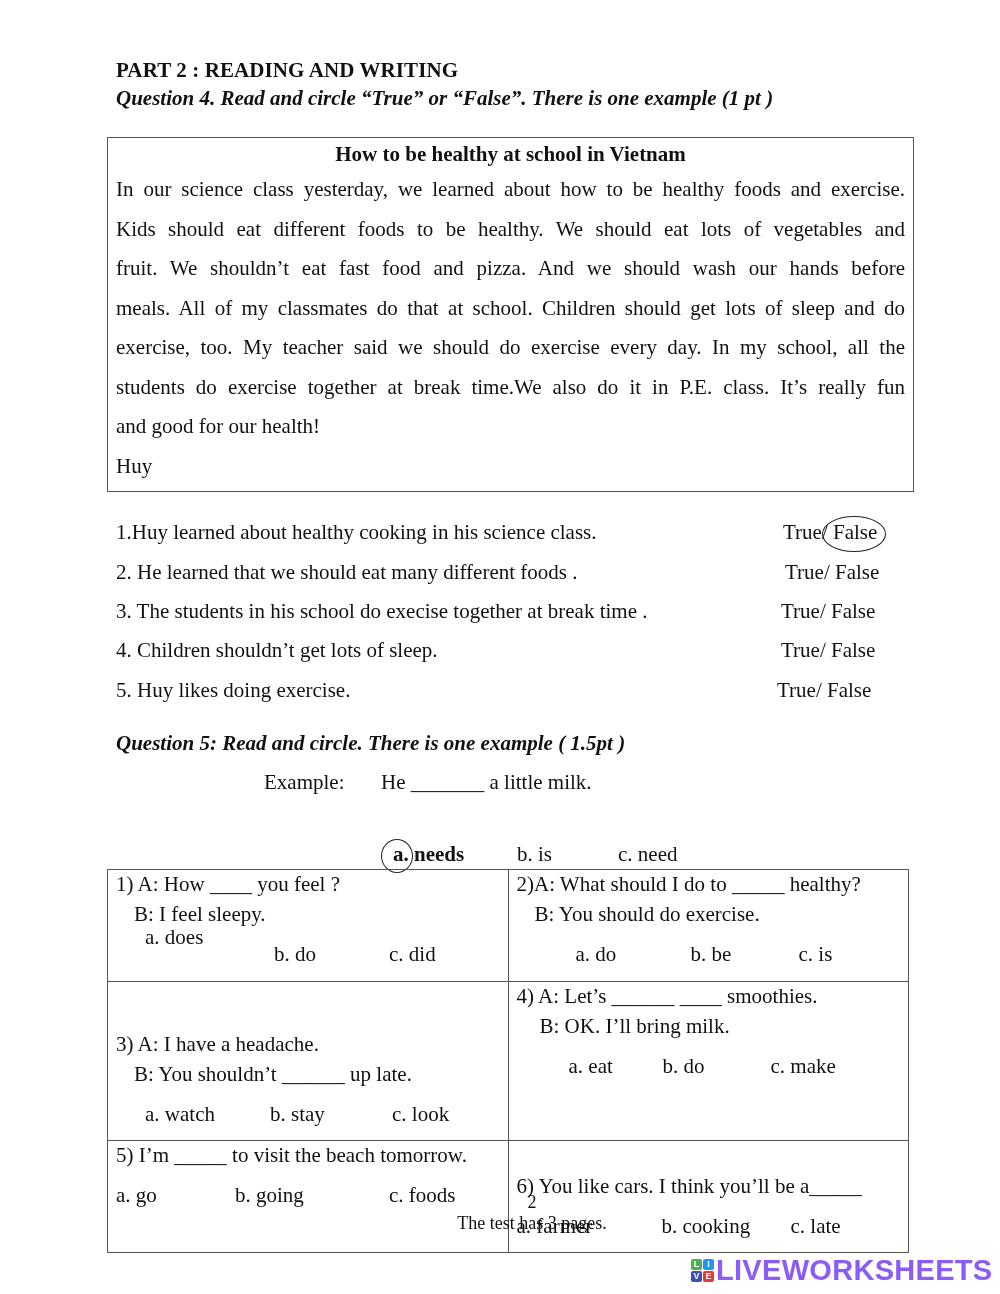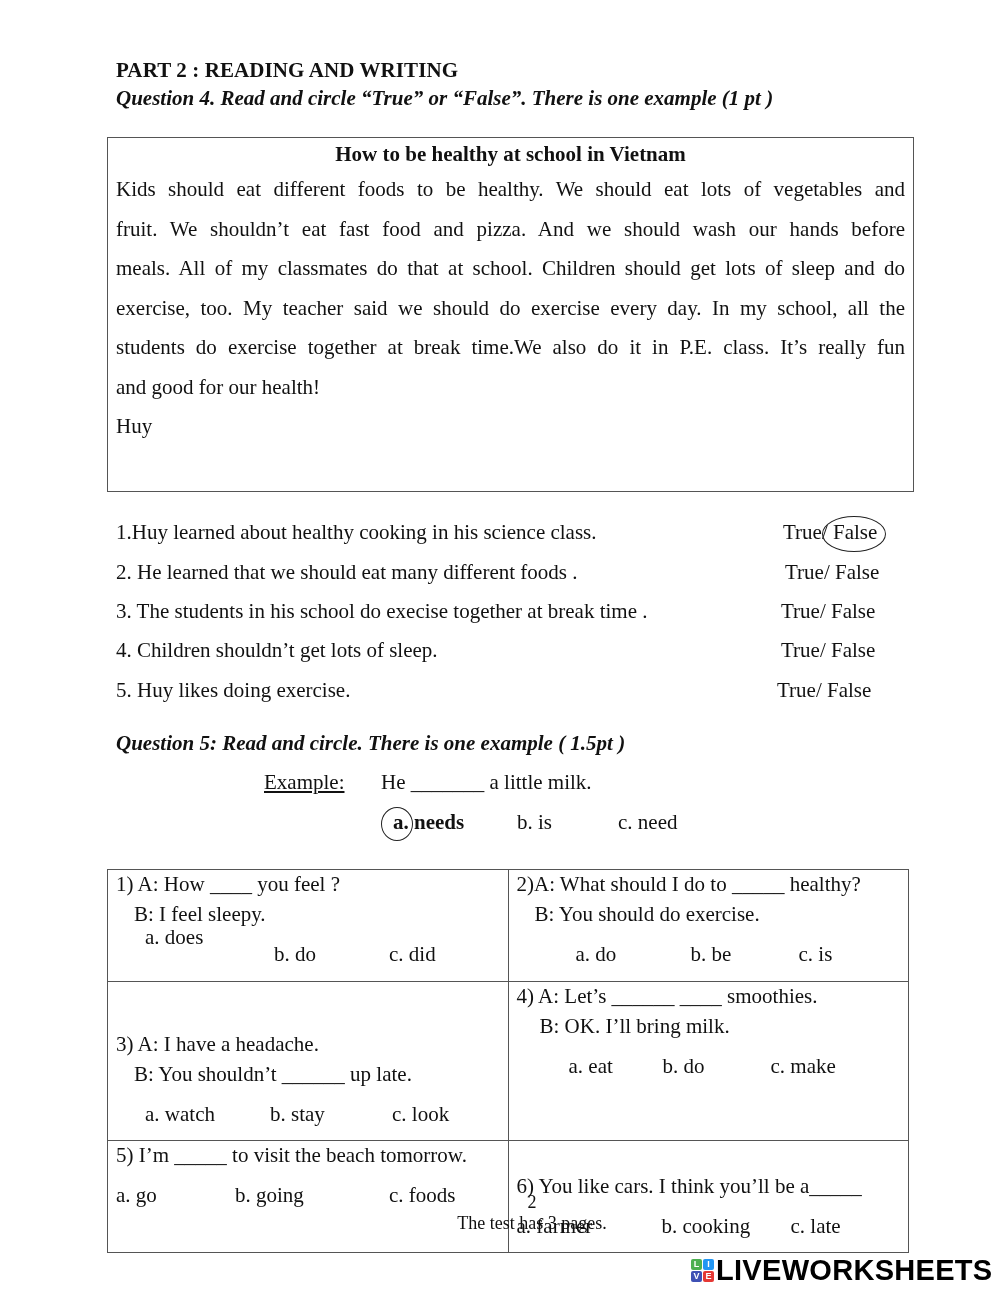--- a/index.html
+++ b/index.html
@@ -34,21 +34,21 @@
 
   .tf-row { left: 116px; width: 790px; font-size: 21px; height: 30px; }
   .tf-row .stmt { position: absolute; left: 0; top: 0; white-space: nowrap; }
   .tf-row .ans { position: absolute; top: 0; white-space: nowrap; }
   .circle {
     position: absolute; border: 1.6px solid #222; border-radius: 50%;
   }
 
   .q5-title { left: 116px; top: 731px; }
   .example { left: 264px; top: 770px; font-size: 21px; white-space: nowrap; }
-  .example .lbl { display: inline-block; width: 117px; text-decoration: underline; }
+  .example .lbl { display: inline-block; width: 117px; }
   .ex-opts { left: 393px; top: 810px; font-size: 21px; white-space: nowrap; }
   .ex-opts span { position: absolute; top: 0; }
 
   table.grid {
     position: absolute; left: 107px; top: 869px; width: 802px;
     border-collapse: collapse; font-size: 21px;
   }
   table.grid td {
     border: 1.5px solid #555; vertical-align: top; padding: 0; position: relative;
     width: 50%;
@@ -59,32 +59,33 @@
   .footer-txt { left: 0; width: 1064px; top: 1213px; text-align: center; font-size: 18px; }
 
   .logo { left: 691px; top: 1255px; height: 30px; display: flex; align-items: center; }
   .logo-icon { display: grid; grid-template-columns: 11px 11px; grid-template-rows: 11px 11px; gap: 1px; margin-right: 2px; }
   .logo-icon span {
     font-family: "Liberation Sans", "DejaVu Sans", sans-serif; font-weight: bold;
     font-size: 9px; color: #fff; display: flex; align-items: center; justify-content: center; border-radius: 2px;
   }
   .logo-text {
     font-family: "Liberation Sans", "DejaVu Sans", sans-serif; font-weight: bold;
-    font-size: 29px; letter-spacing: 0.3px; color: #000000; line-height: 30px;
+    font-size: 29px; letter-spacing: 0.3px; color: #8b5cf6; line-height: 30px;
   }
 </style>
 </head>
 <body>
 
 <div class="abs part-title">PART 2 : READING AND WRITING</div>
 <div class="abs q-title q4-title">Question 4. Read and circle “True” or “False”. There is one example (1 pt )</div>
 
 <div class="abs passage">
   <div class="passage-title">How to be healthy at school in Vietnam</div>
   <div class="passage-body">
+    <span class="line">In our science class yesterday, we learned about how to be healthy foods and exercise.</span>
     <span class="line">Kids should eat different foods to be healthy. We should eat lots of vegetables and</span>
     <span class="line">fruit. We shouldn’t eat fast food and pizza. And we should wash our hands before</span>
     <span class="line">meals. All of my classmates do that at school. Children should get lots of sleep and do</span>
     <span class="line">exercise, too. My teacher said we should do exercise every day. In my school, all the</span>
     <span class="line">students do exercise together at break time.We also do it in P.E. class. It’s really fun</span>
     <span class="line last">and good for our health!</span>
   </div>
   <div class="passage-author">Huy</div>
 </div>
 
@@ -107,21 +108,21 @@
 </div>
 <div class="abs tf-row" style="top:678px;">
   <span class="stmt">5. Huy likes doing exercise.</span>
   <span class="ans" style="left:661px;">True/ False</span>
 </div>
 
 <div class="abs q-title q5-title">Question 5: Read and circle. There is one example ( 1.5pt )</div>
 <div class="abs example">
   <span class="lbl">Example:</span><span>He _______ a little milk.</span>
 </div>
-<div class="abs ex-opts" style="width:300px; height:30px;">
+<div class="abs ex-opts" style="width:300px; height:30px;margin-top:32px;">
   <span style="left:0; font-weight:bold;"><span style="position:static;">a.</span> <span style="position:static;">needs</span></span>
   <span style="left:124px;">b. is</span>
   <span style="left:225px;">c. need</span>
   <span class="circle" style="left:-12px; top:-3px; width:30px; height:32px;"></span>
 </div>
 
 <table class="grid">
   <tbody>
       <tr style="height:111px;">
     <td>

